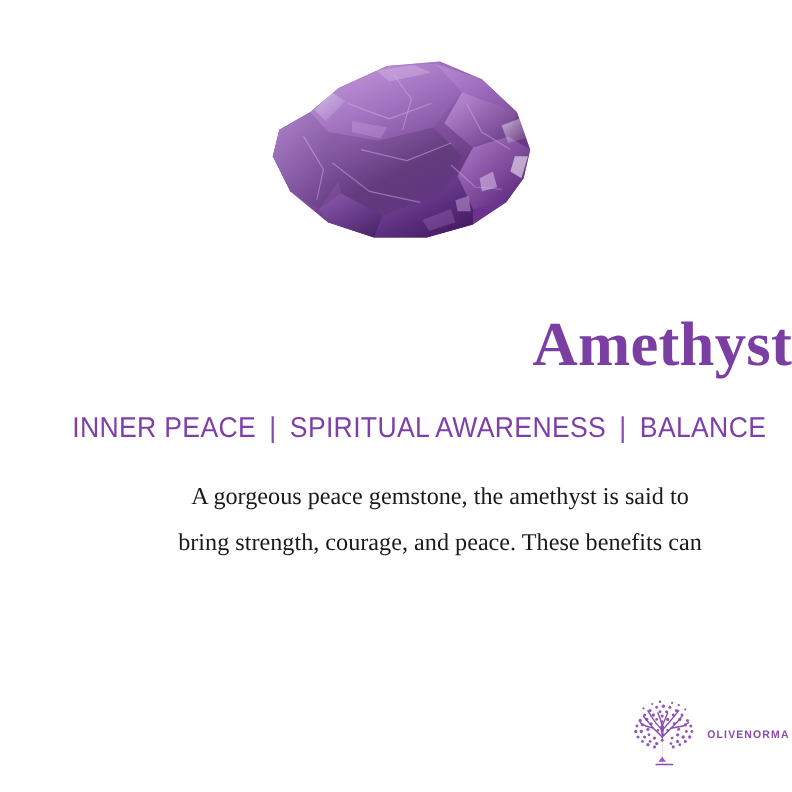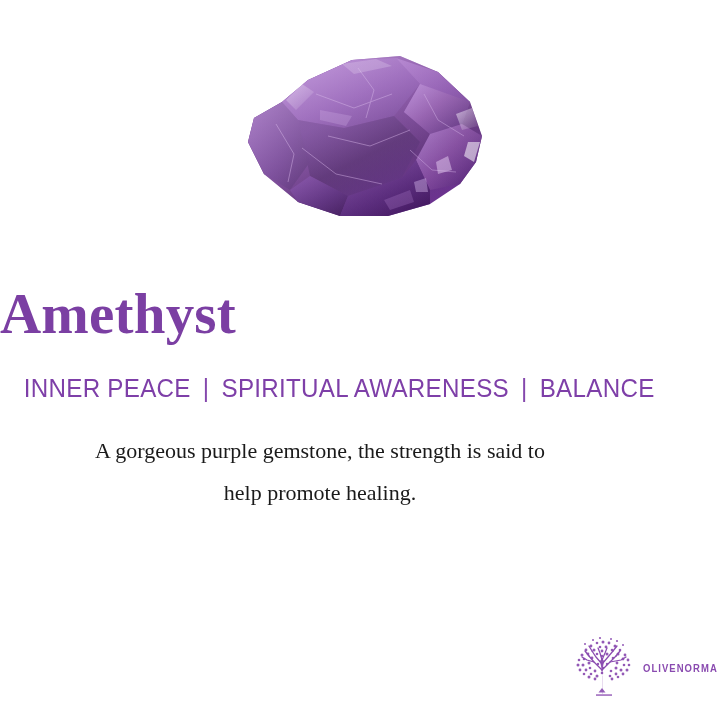--- a/index.html
+++ b/index.html
@@ -15,21 +15,21 @@
     overflow: hidden;
   }
 
   .card {
     position: relative;
     width: 720px;
     height: 720px;
     background: #ffffff;
     display: flex;
     flex-direction: column;
-    align-items: flex-start;
+    align-items: flex-end;
     box-sizing: border-box;
   }
 
   
   .gem-wrap {
     position: relative;
     width: 720px;
     height: 285px;
     display: flex;
     align-items: center;
@@ -217,22 +217,22 @@
 
   <div class="keywords">
     <span class="kw">INNER PEACE</span>
     <span class="kw-sep">|</span>
     <span class="kw">SPIRITUAL AWARENESS</span>
     <span class="kw-sep">|</span>
     <span class="kw">BALANCE</span>
   </div>
 
   <div class="desc">
-    <span class="desc-line">A gorgeous purple gemstone, the strength is said to</span>
-    <span class="desc-line">help promote healing.</span>
+    <span class="desc-line">A gorgeous peace gemstone, the amethyst is said to</span>
+    <span class="desc-line">bring strength, courage, and peace. These benefits can</span>
   </div>
 
   <div class="brand">
     <svg class="brand-mark" viewBox="0 0 74 62" aria-hidden="true">
       <g fill="#8a4bb0">
 
         <path d="M35.2,58 L35.2,40 L34.2,31 L33.0,25 L35.0,22 L37.0,25 L36.0,31 L35.0,40 L35.0,58 Z" opacity="0.95"></path>
 
         <path d="M29,58.4 h16 v1.3 h-16 z"></path>
         <path d="M31.5,56.6 L35,52 L38.5,56.6 Z" opacity="0.9"></path>

